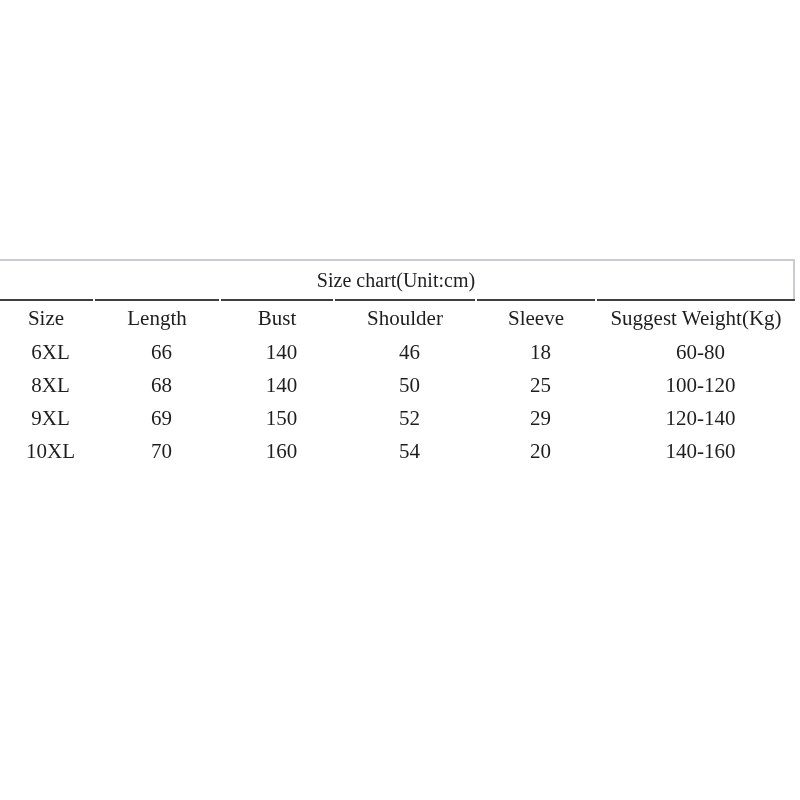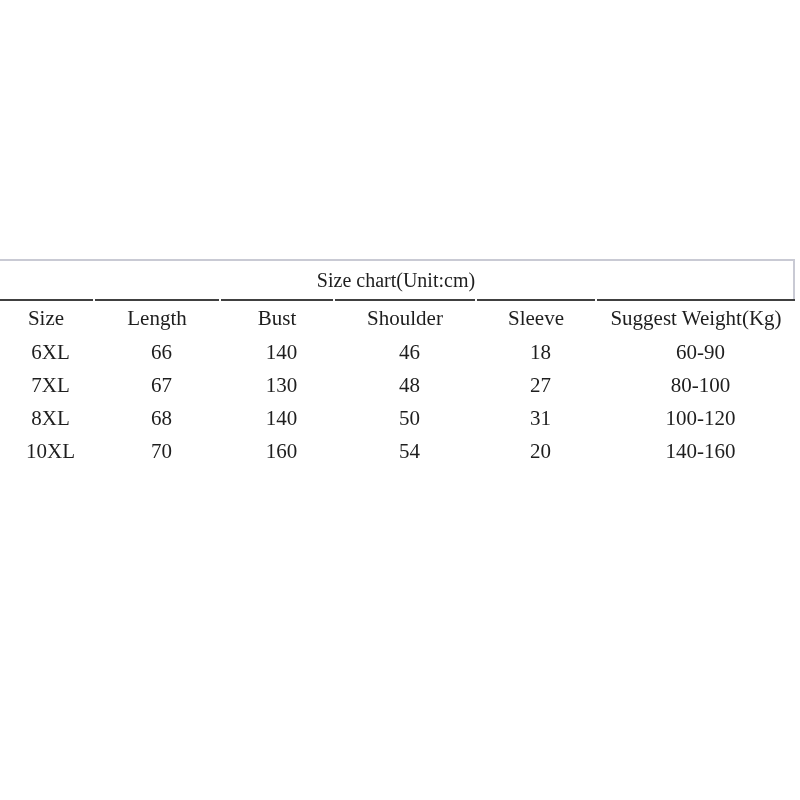--- a/index.html
+++ b/index.html
@@ -73,37 +73,37 @@
         <th>Shoulder</th>
         <th>Sleeve</th>
         <th>Suggest Weight(Kg)</th>
       </tr>
       <tr class="data-row">
         <td>6XL</td>
         <td>66</td>
         <td>140</td>
         <td>46</td>
         <td>18</td>
-        <td>60-90</td>
-      </tr>
-      <tr class="data-row">
-        <td>7XL</td>
-        <td>67</td>
-        <td>130</td>
-        <td>48</td>
-        <td>27</td>
-        <td>80-100</td>
+        <td>60-80</td>
       </tr>
       <tr class="data-row">
         <td>8XL</td>
         <td>68</td>
         <td>140</td>
         <td>50</td>
-        <td>31</td>
+        <td>25</td>
         <td>100-120</td>
+      </tr>
+      <tr class="data-row">
+        <td>9XL</td>
+        <td>69</td>
+        <td>150</td>
+        <td>52</td>
+        <td>29</td>
+        <td>120-140</td>
       </tr>
       <tr class="data-row">
         <td>10XL</td>
         <td>70</td>
         <td>160</td>
         <td>54</td>
         <td>20</td>
         <td>140-160</td>
       </tr>
     </tbody>

